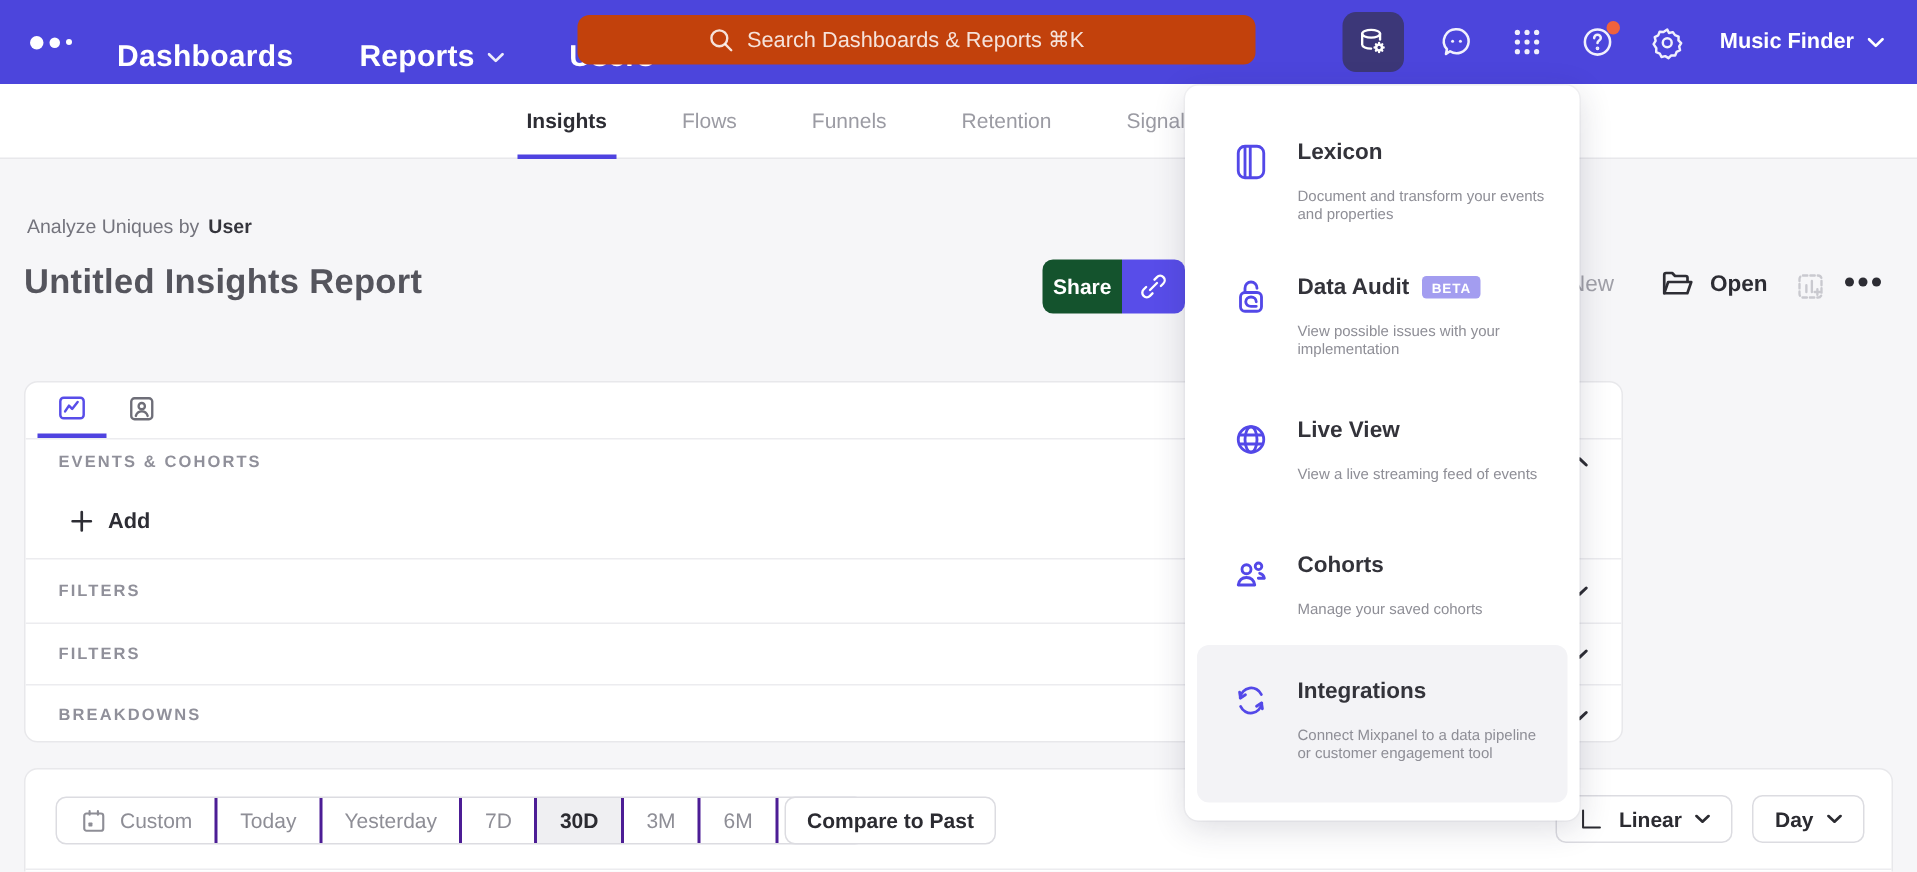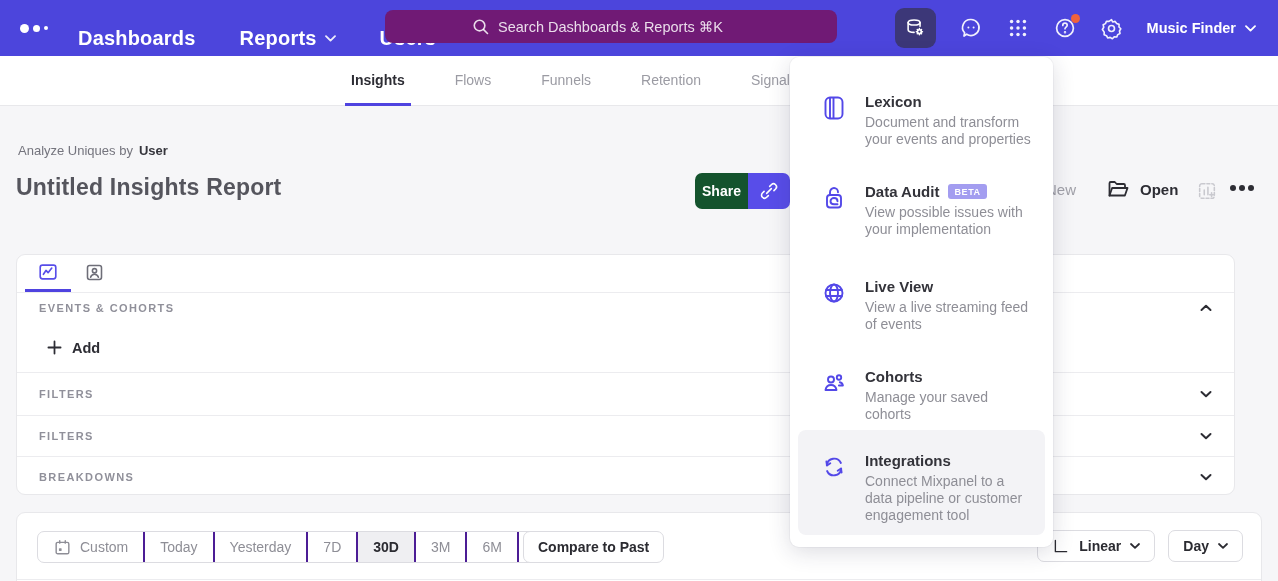--- a/index.html
+++ b/index.html
@@ -10,21 +10,21 @@
   
   .navbar { position:absolute; top:0; left:0; right:0; height:56px; background:#4c45dc; display:flex; align-items:center; z-index:10; }
   .brand { margin-left:20px; display:flex; align-items:center; gap:4px; width:40px; }
   .brand i { background:#fff; border-radius:50%; display:block; }
   .brand i:nth-child(1){ width:9px; height:9px; }
   .brand i:nth-child(2){ width:7px; height:7px; }
   .brand i:nth-child(3){ width:4px; height:4px; }
   .nav-links { display:flex; align-items:center; gap:44px; margin-left:18px; }
   .nav-link { color:#fff; font-size:20px; font-weight:600; letter-spacing:.2px; display:flex; align-items:center; gap:8px; cursor:pointer;margin-top:20px; }
   .nav-link svg { opacity:.9; }
-  .nav-search { position:absolute; left:385px; top:10px; width:452px; height:33px; background:#701a75; border-radius:8px; display:flex; align-items:center; justify-content:center; gap:9px; }
+  .nav-search { position:absolute; left:385px; top:10px; width:452px; height:33px; background:#c2410c; border-radius:8px; display:flex; align-items:center; justify-content:center; gap:9px; }
   .nav-search svg { color:rgba(255,255,255,.85); flex:0 0 auto; }
   .nav-search input { background:transparent; border:none; outline:none; color:rgba(255,255,255,.9); font-size:14.5px; width:252px; font-family:inherit; }
   .nav-search input::placeholder { color:rgba(255,255,255,.85); opacity:1; }
   .nav-right { position:absolute; right:22px; top:0; height:56px; display:flex; align-items:center; gap:23px; color:rgba(255,255,255,.95); }
   .icon-btn { width:24px; height:24px; display:flex; align-items:center; justify-content:center; position:relative; cursor:pointer; color:rgba(255,255,255,.92); }
   .icon-btn.active-square { width:41px; height:40px; background:#3c3778; border-radius:9px; }
   .notif-dot { position:absolute; top:-2px; right:-3px; width:9px; height:9px; border-radius:50%; background:#f0623c; }
   .project-switch { display:flex; align-items:center; gap:9px; color:#fff; font-size:14.5px; font-weight:700; cursor:pointer; }
 
   
@@ -41,21 +41,21 @@
   .share-btn { position:absolute; left:695px; top:0; width:53px; height:36px; background:#14532d; color:#fff; font-size:14px; font-weight:600; border:none; border-radius:7px 0 0 7px; display:flex; align-items:center; justify-content:center; cursor:pointer; font-family:inherit; }
   .link-btn { position:absolute; left:748px; top:0; width:42px; height:36px; background:#584de9; color:#fff; border:none; border-radius:0 7px 7px 0; display:flex; align-items:center; justify-content:center; cursor:pointer; }
   .new-btn { position:absolute; left:1046px; top:8px; font-size:15px; color:#a0a0a8; cursor:pointer; }
   .open-btn { position:absolute; left:1106px; top:4px; display:flex; align-items:center; gap:10px; font-size:15px; font-weight:600; color:#2d2d34; cursor:pointer; }
   .save-icon { position:absolute; left:1196px; top:7px; color:#c9c9cf; cursor:pointer; }
   .more-btn { position:absolute; left:1230px; top:12px; display:flex; gap:3px; cursor:pointer; }
   .more-btn i { width:6px; height:6px; border-radius:50%; background:#2d2d34; }
 
   
   .card { position:absolute; background:#fff; border:1px solid #e8e8eb; border-radius:9px; }
-  .query-card { left:16px; top:254px; width:1219px; height:241px; overflow:hidden; }
+  .query-card { left:16px; top:254px; width:1066px; height:241px; overflow:hidden; }
   .qtabs { height:38px; border-bottom:1px solid #ececef; display:flex; align-items:stretch; padding-left:8px; }
   .qtab { width:46px; display:flex; align-items:center; justify-content:center; border-bottom:3px solid transparent; cursor:pointer; color:#6e6e78; }
   .qtab.active { color:#584de9; border-bottom-color:#4f43e0; }
   .qsection-head { height:30px; display:flex; align-items:center; justify-content:space-between; padding:0 22px; }
   .qlabel { font-size:11px; font-weight:700; letter-spacing:1.4px; color:#90909a; }
   .chev { color:#2d2d34; }
   .add-row { height:49px; display:flex; align-items:center; padding-left:30px; }
   .add-btn { display:flex; align-items:center; gap:10px; font-size:14.5px; font-weight:600; color:#2d2d34; cursor:pointer; }
   .qrow { border-top:1px solid #ececef; display:flex; align-items:center; justify-content:space-between; padding:0 22px; cursor:pointer; }
   .qrow.h43 { height:43px; } .qrow.h41 { height:41px; } .qrow.h40 { height:40px; }
@@ -74,21 +74,21 @@
 
   
   .menu-panel { position:absolute; left:790px; top:57px; width:263px; height:490px; background:#fff; border-radius:9px; box-shadow:0 5px 22px rgba(40,40,70,.16), 0 0 0 1px rgba(40,40,70,.04); z-index:60; }
   .menu-item { position:absolute; left:8px; right:8px; display:flex; gap:19px; padding:10px 10px 10px 24px; border-radius:8px; cursor:pointer; }
   .menu-item.hl { background:#f3f3f6; }
   .menu-icon { flex:0 0 24px; color:#5348e8; padding-top:2px; }
   .menu-texts { width:182px; }
   .menu-title-row { display:flex; align-items:center; gap:9px; }
   .menu-title { font-size:15px; font-weight:700; color:#33333a; }
   .beta-badge { background:#a39df0; color:#fff; font-size:9px; font-weight:700; letter-spacing:.6px; padding:3px 6px 2px; border-radius:3px; }
-  .menu-desc { margin-top:4px; font-size:14px; line-height:1.2; color:#8e8e96; }
+  .menu-desc { margin-top:16px; font-size:10px; line-height:1.2; color:#8e8e96; }
 </style>
 </head>
 <body>
 
 <div class="app">
 
   <header class="navbar">
     <div class="brand">
         <i></i>
         <i></i>

